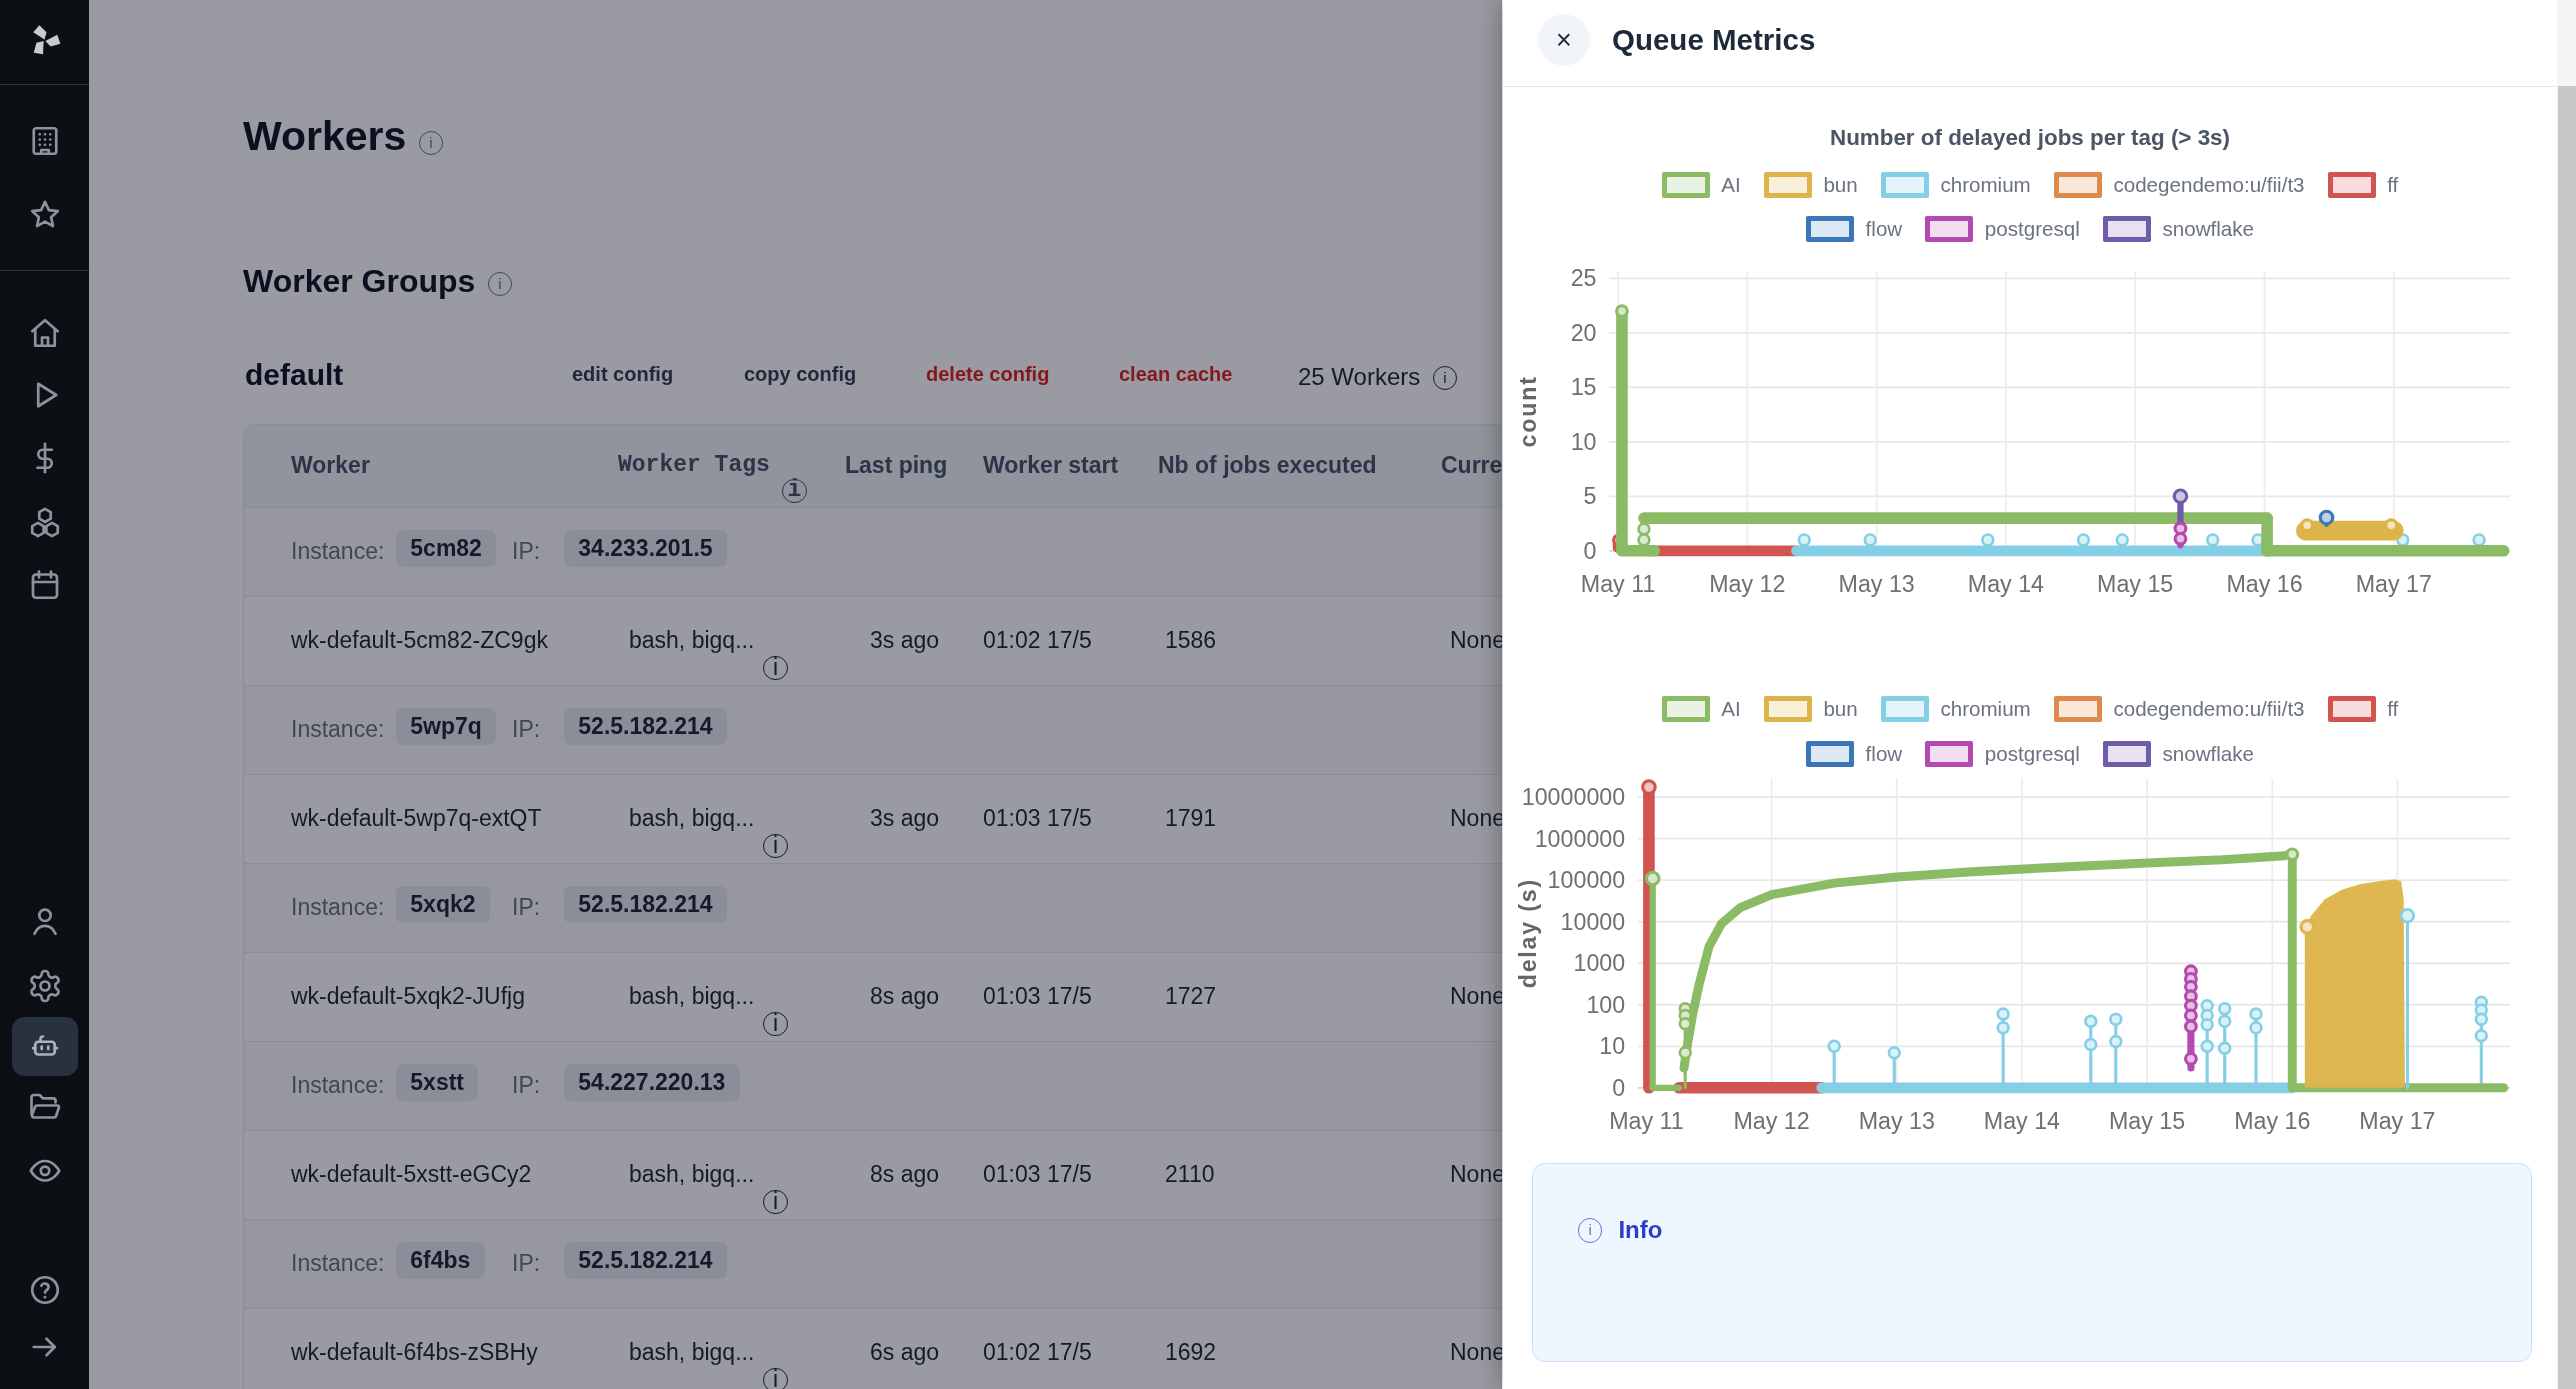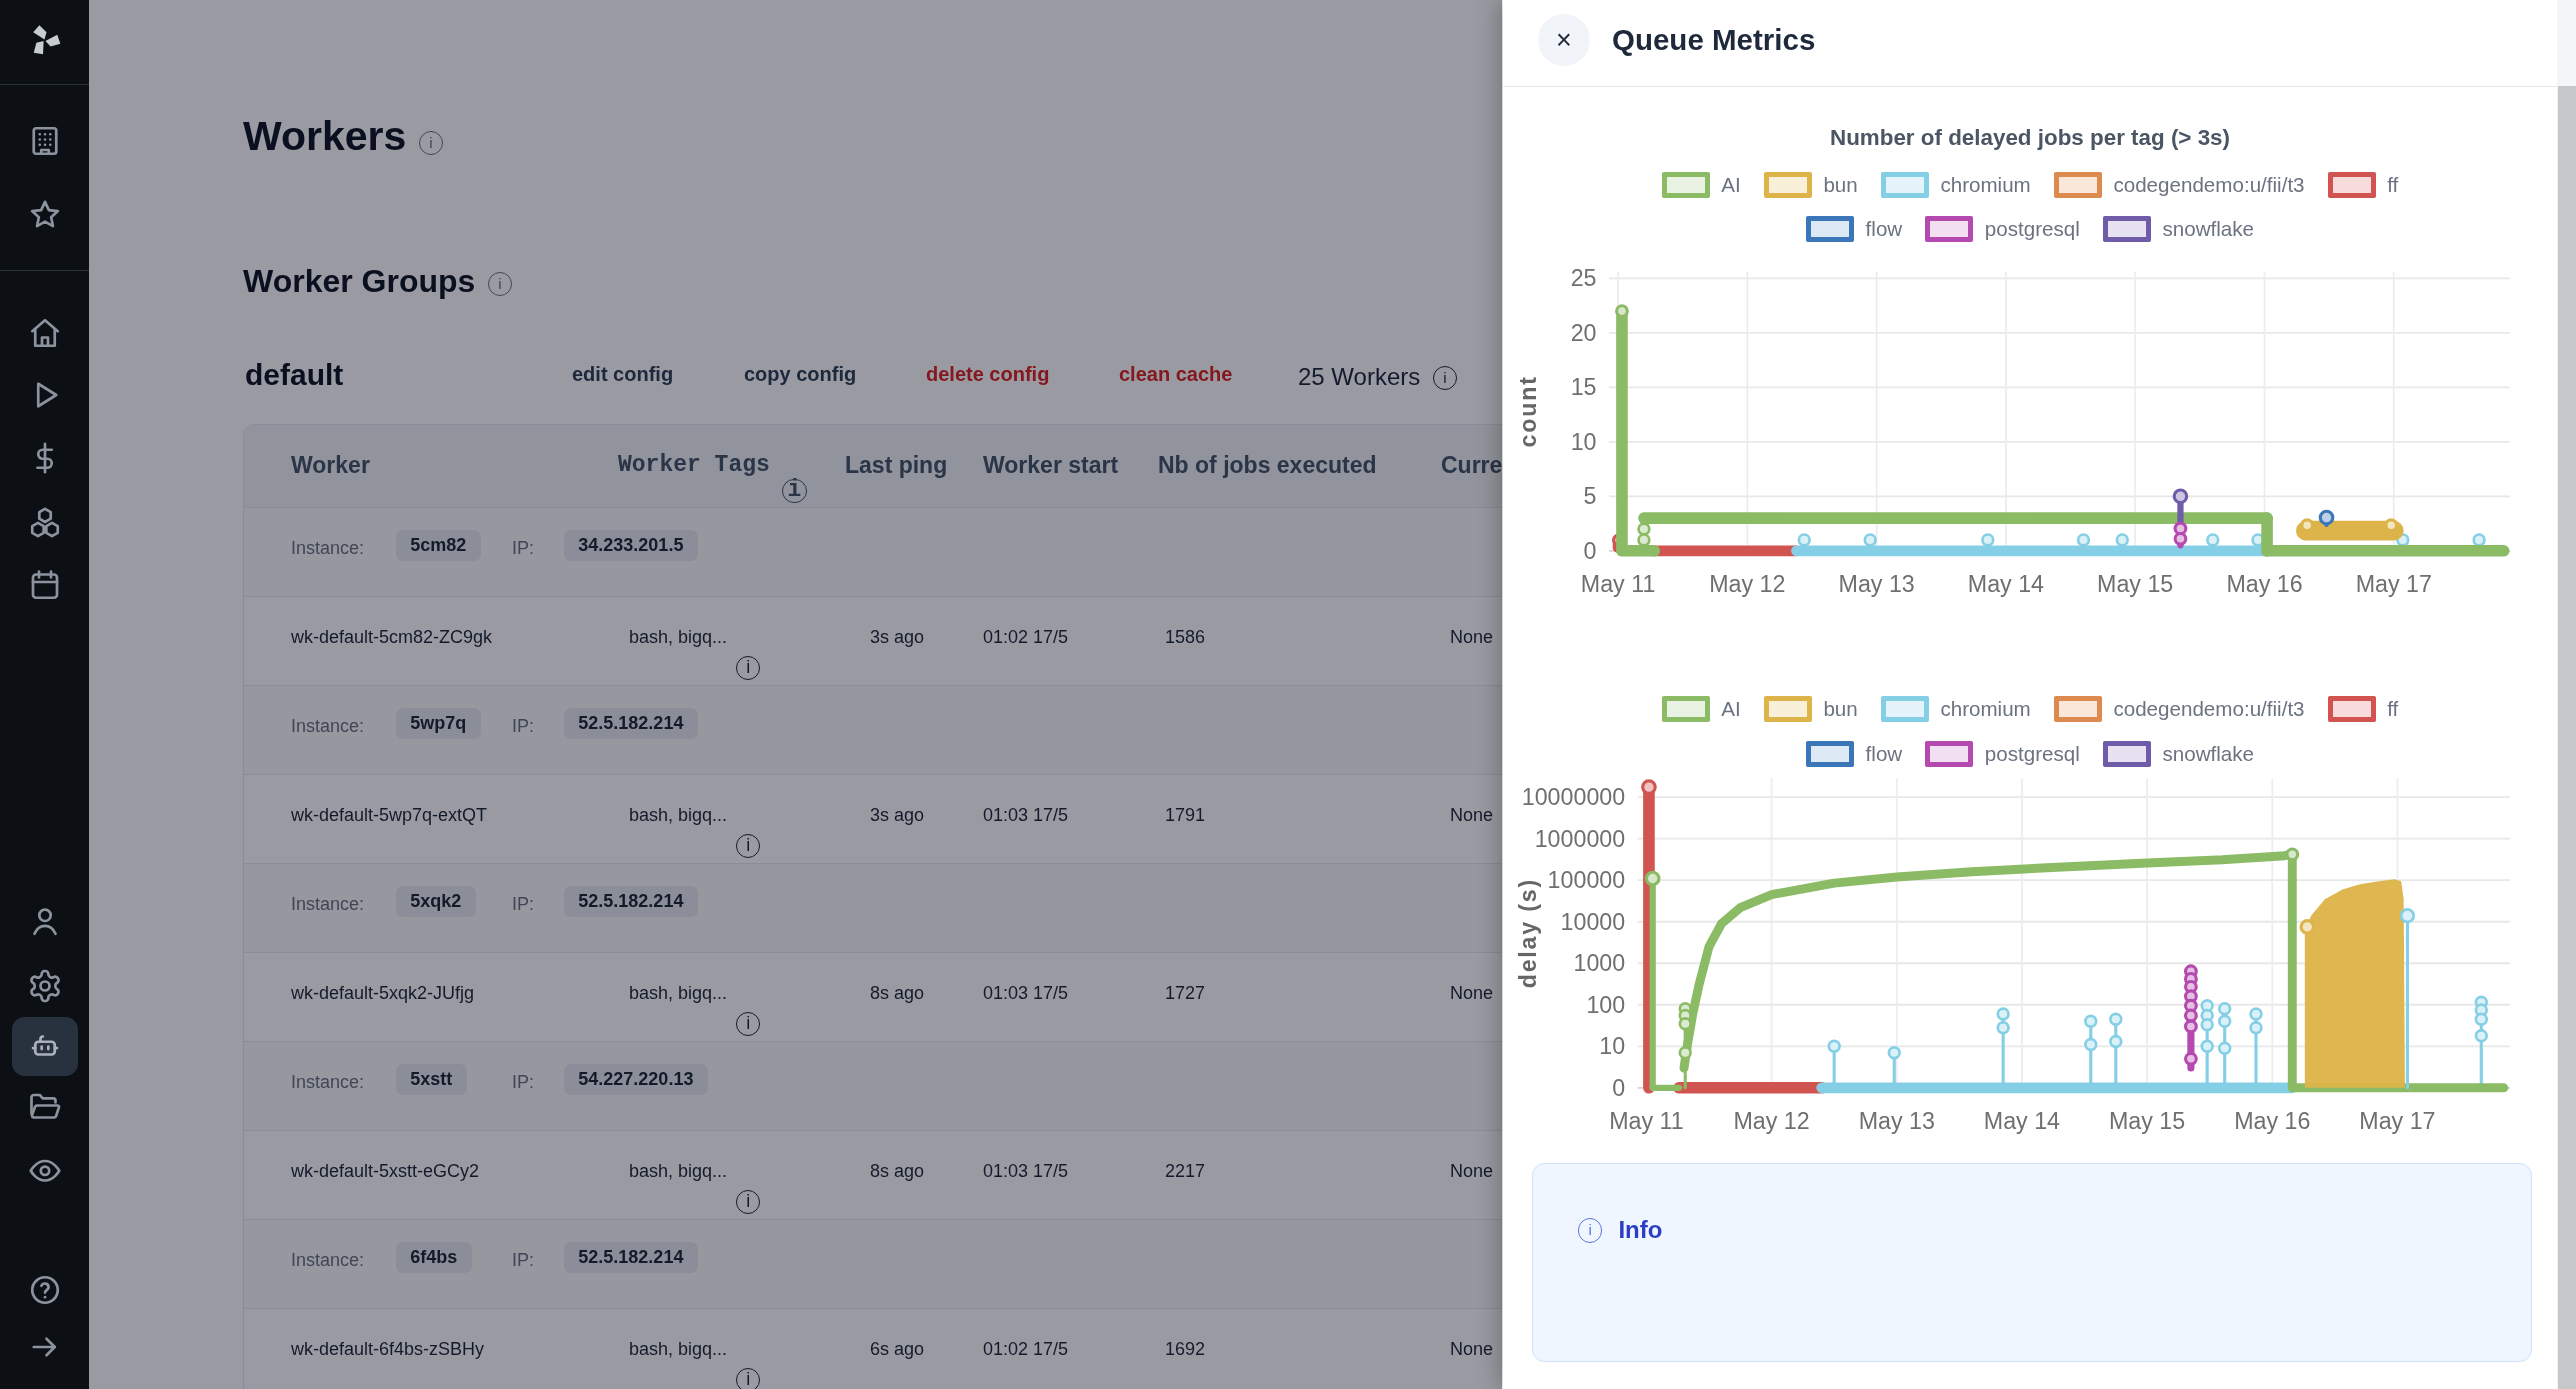--- a/index.html
+++ b/index.html
@@ -24,21 +24,21 @@
   .gbtn{position:absolute;top:5.4px;font-size:20px;font-weight:600;color:#334155;cursor:pointer;}
   .gbtn.red{color:#dc2626;}
   .workers-count{position:absolute;left:1209px;top:5.4px;font-size:24px;font-weight:500;color:#1e293b;}
   .workers-count .info-circle{color:#1e293b;}
   
   .wtable{position:absolute;left:154px;top:424px;width:1395px;border:0.9px solid #e2e8f0;border-radius:10.7px 10.7px 0 0;background:#ffffff;}
   .thead{position:relative;height:82px;background:#f1f3f5;border-radius:10.7px 10.7px 0 0;border-bottom:0.9px solid #e5e7eb;}
   .thead span{position:absolute;top:27px;font-size:23px;font-weight:600;color:#475569;white-space:nowrap;}
   .trow{position:relative;height:88px;border-bottom:0.9px solid #e5e7eb;background:#ffffff;}
   .trow.instance{background:#f8f9fa;}
-  .trow span{position:absolute;top:29.5px;font-size:18px;color:#1f2937;white-space:nowrap;}
+  .trow span{position:absolute;top:29.5px;font-size:23px;color:#1f2937;white-space:nowrap;}
   .gray-label{color:#6b7280!important;}
   .badge{background:#e7eaee;border-radius:7.2px;padding:5.4px 14.3px;font-weight:700;color:#1f2937;top:21.5px!important;}
   .tag-info{display:inline-block;margin-left:9px;color:#4b5563;}
   
   .drawer{position:absolute;left:1503px;top:0;width:1073px;height:1390px;background:#ffffff;z-index:20;box-shadow:-5.4px 0 21.5px rgba(0,0,0,.25);}
   .drawer-header-line{position:absolute;left:0;top:86px;width:1073px;height:0.9px;background:#e5e7eb;}
   .close-btn{position:absolute;left:35px;top:14.3px;width:52px;height:52px;border-radius:50%;background:#f1f5f9;border:none;
      font-size:27px;color:#1f2937;cursor:pointer;line-height:52px;text-align:center;padding:0;font-family:"Liberation Sans",sans-serif;}
   .drawer-title{position:absolute;left:109px;top:23px;font-size:29.5px;font-weight:700;color:#1e293b;}
   .chart-title{position:absolute;width:1038px;left:8px;text-align:center;font-size:22.4px;font-weight:700;color:#4b5563;}
@@ -228,21 +228,21 @@
           <span class="gray-label" style="left: 47px;">Instance:</span>
           <span class="badge" style="left: 152px;">5xstt</span>
           <span class="gray-label" style="left: 268px;">IP:</span>
           <span class="badge" style="left: 320px;">54.227.220.13</span>
         </div>
         <div class="trow">
           <span style="left: 47px;">wk-default-5xstt-eGCy2</span>
           <span style="left: 385px;">bash, bigq...<span class="info-circle tag-info">i</span></span>
           <span style="left: 626px;">8s ago</span>
           <span style="left: 739px;">01:03 17/5</span>
-          <span style="left: 921px;">2217</span>
+          <span style="left: 921px;">2110</span>
           <span style="left: 1206px;">None</span>
         </div>
         <div class="trow instance">
           <span class="gray-label" style="left: 47px;">Instance:</span>
           <span class="badge" style="left: 152px;">6f4bs</span>
           <span class="gray-label" style="left: 268px;">IP:</span>
           <span class="badge" style="left: 320px;">52.5.182.214</span>
         </div>
         <div class="trow">
           <span style="left: 47px;">wk-default-6f4bs-zSBHy</span>

